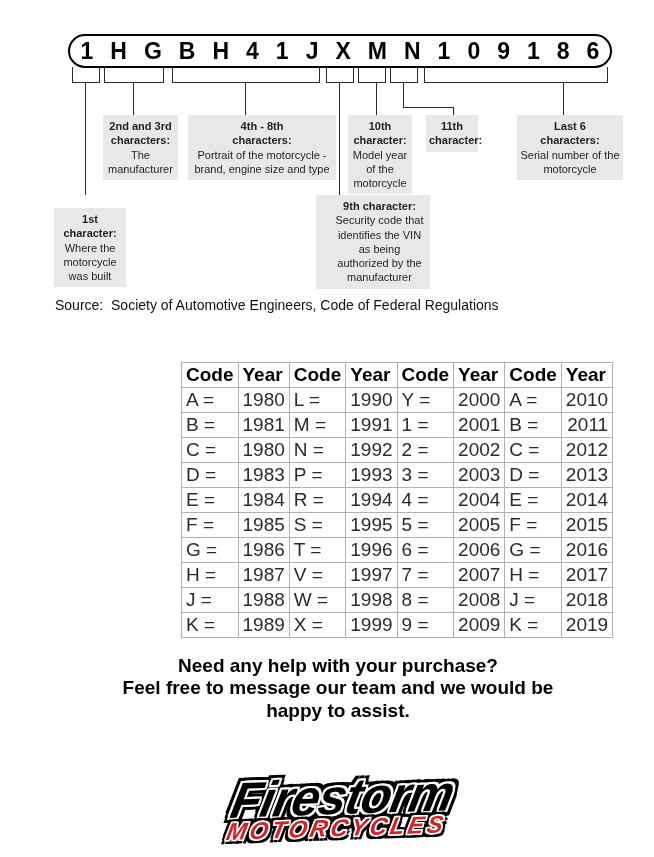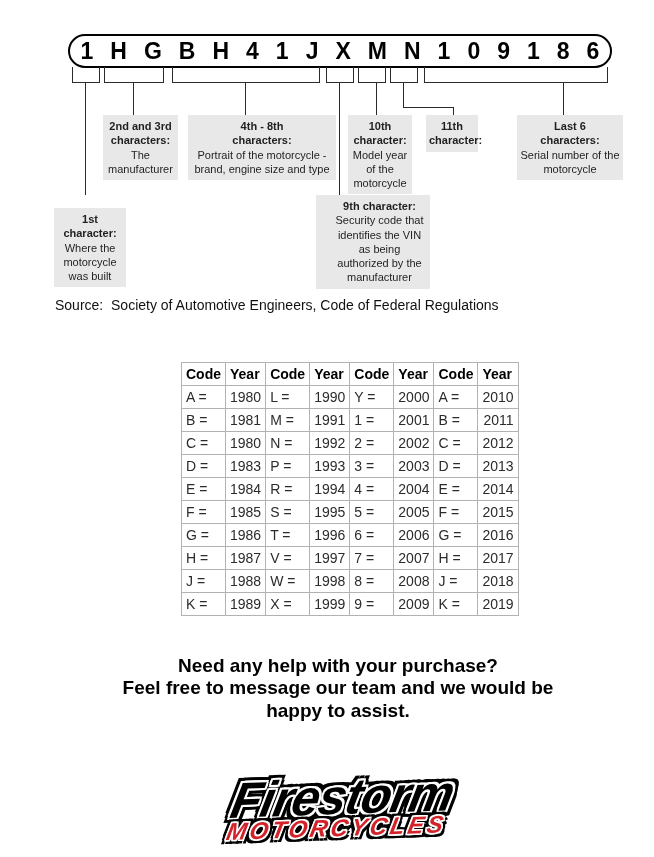--- a/index.html
+++ b/index.html
@@ -31,21 +31,21 @@
   .box-desc { white-space: normal; }
 
   .source-note {
     position: absolute; left: 55px; top: 297px; font-size: 14px; color: #111;
     white-space: pre;
   }
 
   
   .year-table {
     position: absolute; left: 181px; top: 362px; border-collapse: collapse;
-    font-size: 14px; color: #2b2b2b; background: #fff;
+    font-size: 19px; color: #2b2b2b; background: #fff;
   }
   .year-table th, .year-table td {
     border: 1px solid #b2b2b2; height: 23px; padding: 1px 4px; vertical-align: middle;
   }
   .year-table th { font-weight: bold; color: #000; text-align: left; }
   .year-table td.code { width: 39px; text-align: left; }
   .year-table td.year { width: 34px; text-align: right; margin-top: 15px; }
 
   .help-text {
     position: absolute; left: 0; top: 655px; width: 654px;

